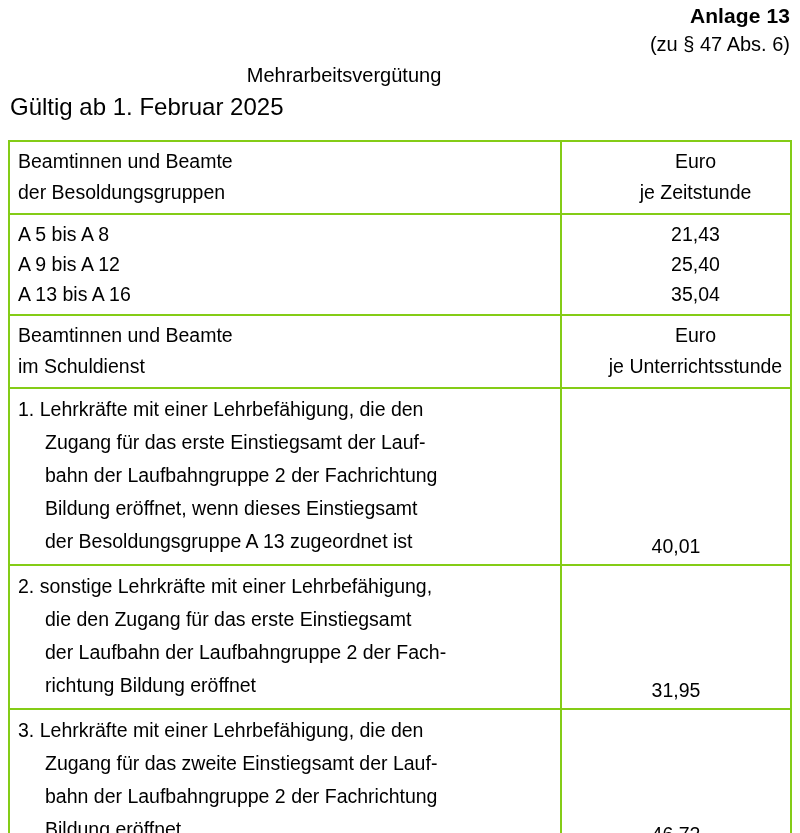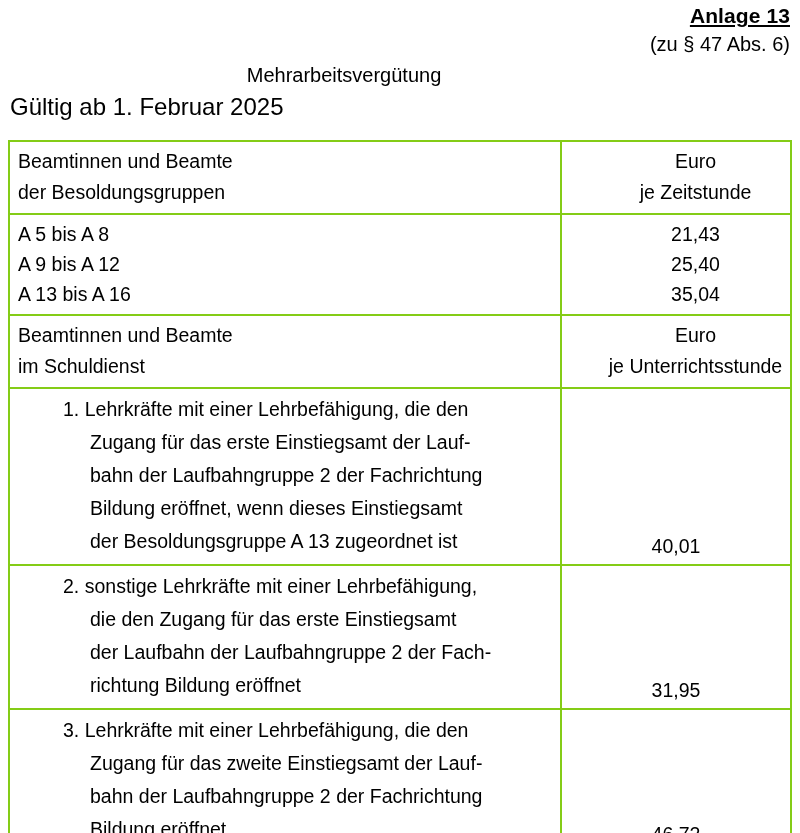--- a/index.html
+++ b/index.html
@@ -25,21 +25,20 @@
   }
   .hdr-line-anlage {
     text-align: right;
     font-size: 21px;
     font-weight: bold;
     line-height: 26px;
     padding-top: 3px;
     letter-spacing: 0.1px;
   }
   .hdr-line-anlage .underlined {
-    text-decoration: underline;
     text-underline-offset: 2px;
     text-decoration-thickness: 2px;
   }
   .hdr-line-ref {
     text-align: right;
     font-size: 20px;
     line-height: 26px;
     padding-top: 2px;
   }
   .hdr-line-title {
@@ -99,21 +98,20 @@
     line-height: 30px;
   }
 
   
   .numitem {
     padding: 4px 6px 6px 8px;
   }
   .numitem .nline {
     line-height: 33px;
     white-space: nowrap;
-    margin-left: 45px;
   }
   .numitem .nline.indent {
     padding-left: 27px;
   }
 
   .val-bottom-pad {
     padding-bottom: 6px;
   }
 </style>
 </head>

